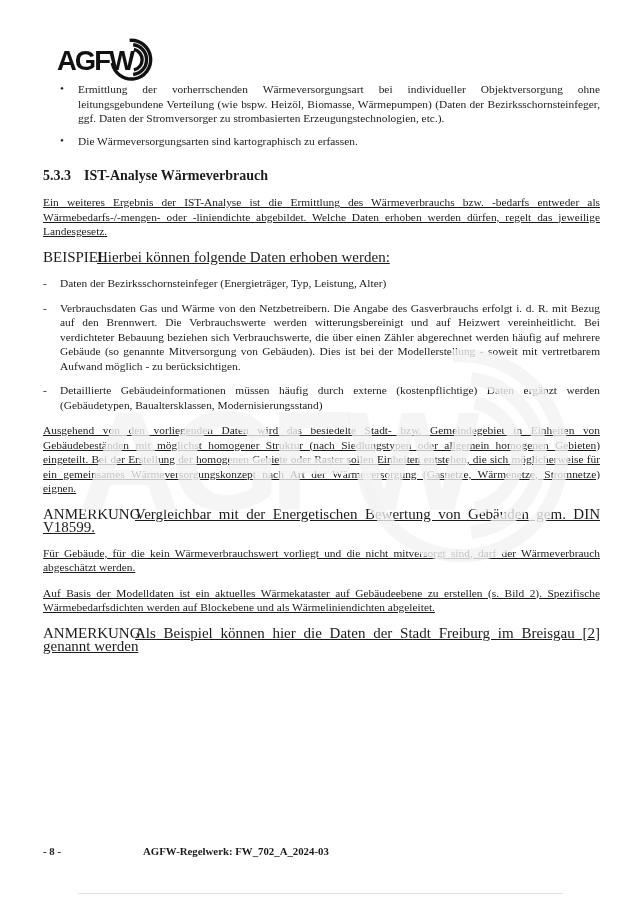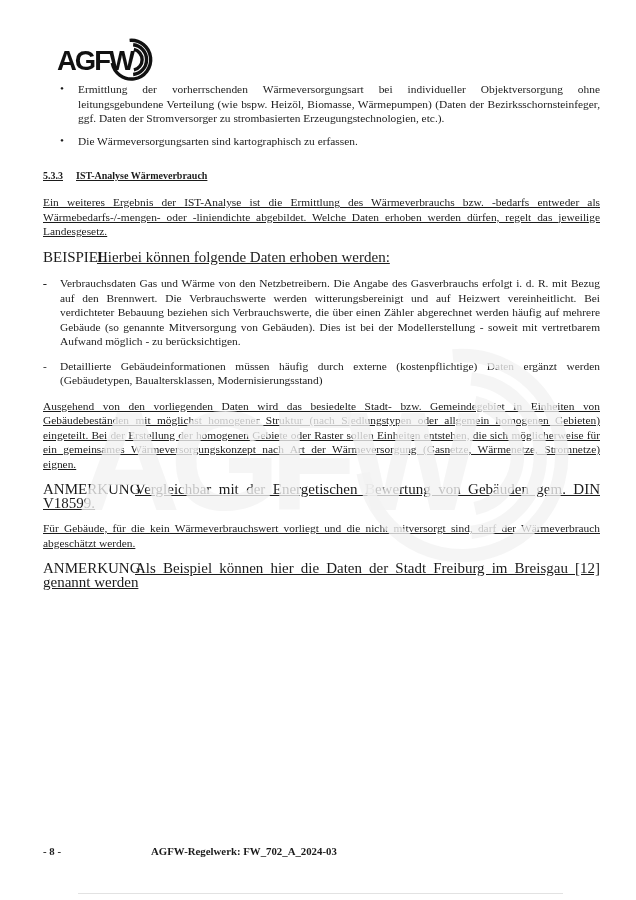--- a/index.html
+++ b/index.html
@@ -41,24 +41,23 @@
   .bullet-list li {
     position: relative;
     padding-left: 35px;
     text-align: justify;
     margin-bottom: 8px;
   }
   .bullet-list .marker { position: absolute; left: 17px; top: -1px; }
   
   .heading {
     margin: 20px 0 0 0;
-    font-size: 10px;
+    font-size: 14px;
     font-weight: 700;
     line-height: 16px;
-    text-decoration: underline;
   }
   .heading .sec-num { margin-right: 13px; }
   
   .note { font-size: 15px; line-height: 13.5px; text-align: justify; margin-top: 12px; }
   .note-label { display: inline-block; }
   .note-label.w-beispiel { width: 54px; }
   .note-label.w-anmerkung { width: 92px; }
   
   .dash-list { margin-top: 12px; }
   .dash-list li {
@@ -70,21 +69,21 @@
   .dash-list .marker { position: absolute; left: 0; top: 0; }
   
   .footer {
     position: absolute;
     left: 43px;
     top: 845px;
     width: 557px;
     font-size: 10.8px;
     font-weight: 700;
   }
-  .footer .doc-ref { position: absolute; left: 108px; top: 0; }
+  .footer .doc-ref { position: absolute; left: 100px; top: 0; }
   .bottom-rule {
     position: absolute;
     left: 78px;
     top: 893px;
     width: 485px;
     height: 1px;
     background: #e2e2e2;
   }
   
   .watermark {
@@ -139,44 +138,46 @@
 
     <p class="body-para">Ein weiteres Ergebnis der IST-Analyse ist die Ermittlung des Wärmeverbrauchs bzw. -bedarfs entweder als Wärmebedarfs-/-mengen- oder -liniendichte abgebildet. Welche Daten erhoben werden dürfen, regelt das jeweilige Landesgesetz.</p>
 
     <p class="note">
       <span class="note-label w-beispiel">BEISPIEL</span><span>Hierbei können folgende Daten erhoben werden:</span>
     </p>
 
     <ul class="dash-list">
       <li>
         <span class="marker">-</span>
+        <span>Daten der Bezirksschornsteinfeger (Energieträger, Typ, Leistung, Alter)</span>
       </li>
       <li>
         <span class="marker">-</span>
         <span>Verbrauchsdaten Gas und Wärme von den Netzbetreibern. Die Angabe des Gasverbrauchs erfolgt i. d. R. mit Bezug auf den Brennwert. Die Verbrauchswerte werden witterungsbereinigt und auf Heizwert vereinheitlicht. Bei verdichteter Bebauung beziehen sich Verbrauchswerte, die über einen Zähler abgerechnet werden häufig auf mehrere Gebäude (so genannte Mitversorgung von Gebäuden). Dies ist bei der Modellerstellung - soweit mit vertretbarem Aufwand möglich - zu berücksichtigen.</span>
       </li>
       <li>
         <span class="marker">-</span>
         <span>Detaillierte Gebäudeinformationen müssen häufig durch externe (kostenpflichtige) Daten ergänzt werden (Gebäudetypen, Baualtersklassen, Modernisierungsstand)</span>
       </li>
     </ul>
 
     <p class="body-para">Ausgehend von den vorliegenden Daten wird das besiedelte Stadt- bzw. Gemeindegebiet in Einheiten von Gebäudebeständen mit möglichst homogener Struktur (nach Siedlungstypen oder allgemein homogenen Gebieten) eingeteilt. Bei der Erstellung der homogenen Gebiete oder Raster sollen Einheiten entstehen, die sich möglicherweise für ein gemeinsames Wärmeversorgungskonzept nach Art der Wärmeversorgung (Gasnetze, Wärmenetze, Stromnetze) eignen.</p>
 
 
     <p class="note">
       <span class="note-label w-anmerkung">ANMERKUNG</span><span>Vergleichbar mit der Energetischen Bewertung von Gebäuden gem. DIN V18599.</span>
     </p>
 
     <p class="body-para">Für Gebäude, für die kein Wärmeverbrauchswert vorliegt und die nicht mitversorgt sind, darf der Wärmeverbrauch abgeschätzt werden.</p>
 
+    <p class="body-para">Auf Basis der Modelldaten ist ein aktuelles Wärmekataster auf Gebäudeebene zu erstellen (s. Bild 2). Spezifische Wärmebedarfsdichten werden auf Blockebene und als Wärmeliniendichten abgeleitet.</p>
 
 
     <p class="note">
-      <span class="note-label w-anmerkung">ANMERKUNG</span><span>Als Beispiel können hier die Daten der Stadt Freiburg im Breisgau [12] genannt werden</span>
+      <span class="note-label w-anmerkung">ANMERKUNG</span><span>Als Beispiel können hier die Daten der Stadt Freiburg im Breisgau [2] genannt werden</span>
     </p>
   </div>
 
   <div class="footer">
     <span class="page-num">- 8 -</span>
     <span class="doc-ref">AGFW-Regelwerk: FW_702_A_2024-03</span>
   </div>
   <div class="bottom-rule"></div>
 
   <div class="watermark">

